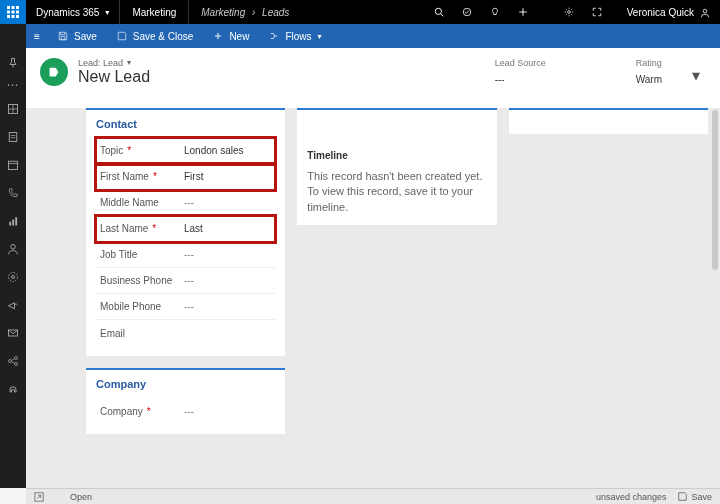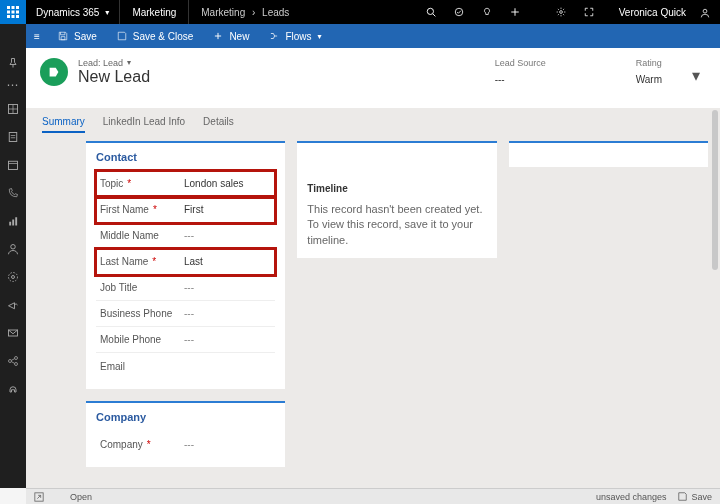--- a/index.html
+++ b/index.html
@@ -5,24 +5,24 @@
   * { margin: 0; padding: 0; box-sizing: border-box; font-family: "Segoe UI", Arial, sans-serif; }
   html, body { width: 720px; height: 504px; overflow: hidden; background: #f5f5f5; }
 
   
   .topbar { background: #000; color: #fff; height: 24px; display: flex; align-items: center; font-size: 10px; }
   .waffle { width: 26px; height: 24px; background: #0078d4; display: flex; align-items: center; justify-content: center; }
   .waffle svg { width: 12px; height: 12px; }
   .brand { padding: 0 10px; display: flex; align-items: center; gap: 6px; border-right: 1px solid #333; height: 100%; }
   .brand .chev { font-size: 8px; }
   .app { padding: 0 12px; border-right: 1px solid #333; height: 100%; display: flex; align-items: center; }
-  .bc { padding: 0 12px; color: #ccc; }
+  .bc { padding: 0 12px; color: #ccc; font-style: italic; }
   .top-icons { margin-left: auto; display: flex; align-items: center; height: 100%; }
   .top-icons .ticon { width: 28px; display: flex; align-items: center; justify-content: center; height: 100%; }
-  .user { padding: 0 10px 0 16px; display: flex; align-items: flex-end; gap: 14px; }
+  .user { padding: 0 10px 0 16px; display: flex; align-items: flex-end; gap: 6px; }
 
   
   .cmdbar { background: #2266b3; color: #fff; height: 24px; display: flex; align-items: center; font-size: 10px; margin-left: 26px; }
   .cmdbar .menu { width: 22px; text-align: center; }
   .cmdbar .cmd { display: flex; align-items: center; gap: 6px; padding: 0 10px; }
 
   
   .leftrail { position: absolute; left: 0; top: 24px; width: 26px; bottom: 16px; background: #1f1f1f; display: flex; flex-direction: column; align-items: center; padding-top: 32px; gap: 14px; }
   .leftrail .lricon { width: 14px; height: 14px; color: #aaa; display: flex; align-items: center; justify-content: center; }
   .leftrail .dots { color: #aaa; font-size: 12px; letter-spacing: 1px; margin-top: -6px; margin-bottom: -4px;}
@@ -290,25 +290,20 @@
       </div>
       <div class="hf">
         <div class="hf-label">Rating</div>
         <div class="hf-value">Warm</div>
       </div>
     </div>
     <div class="chev-down">▾</div>
   </div>
 
   <div class="body">
-    <div class="tabs">
-      <div class="tab active">Summary</div>
-      <div class="tab">LinkedIn Lead Info</div>
-      <div class="tab">Details</div>
-    </div>
 
     <div class="cols">
 
       <div class="col">
         <div class="card">
           <h3>Contact</h3>
           <div class="field hl">
             <div class="flabel"><span>Topic</span><span class="req">*</span></div>
             <div class="fvalue">London sales</div>
           </div>

